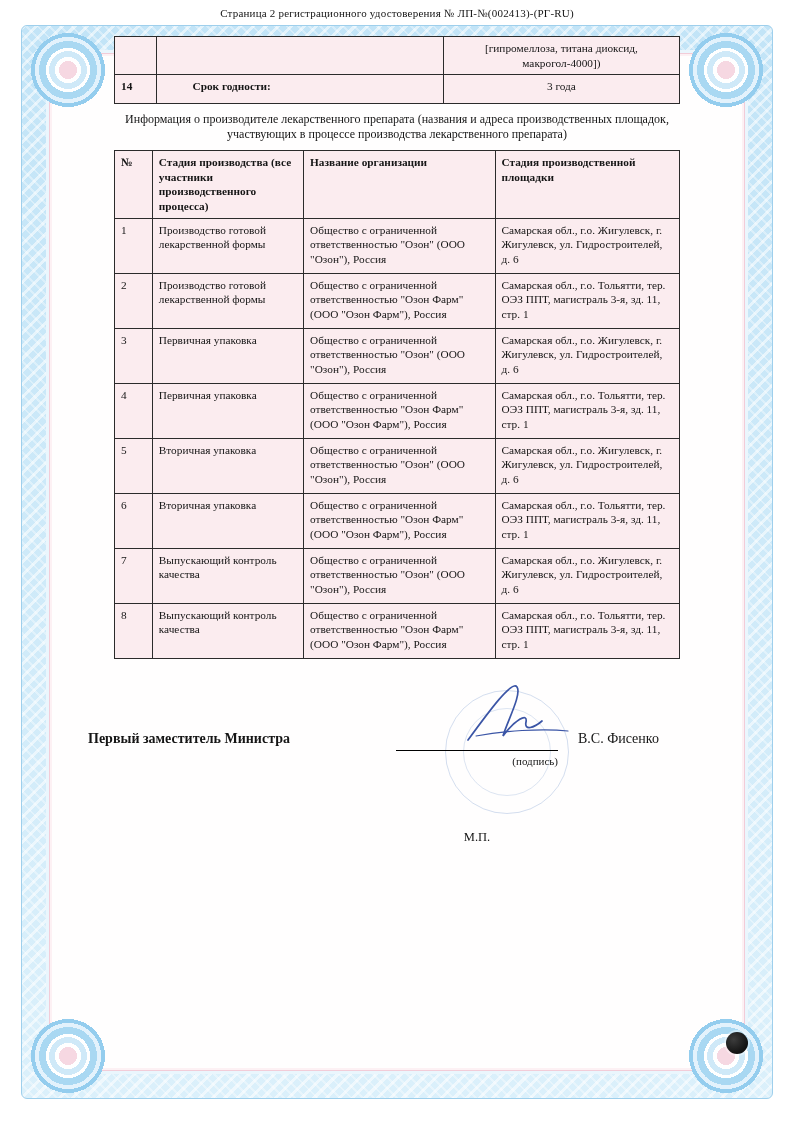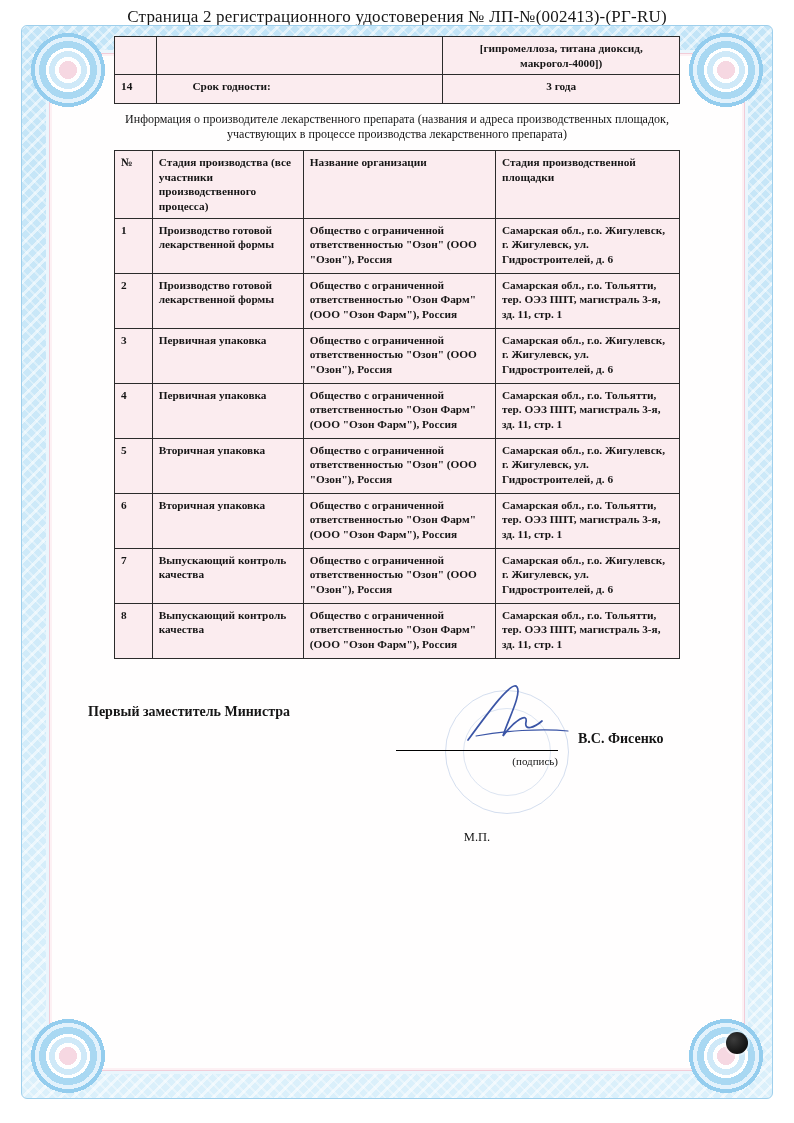--- a/index.html
+++ b/index.html
@@ -3,21 +3,21 @@
 <meta charset="utf-8">
 <style>
   html,body{margin:0;padding:0;}
   body{
     width:794px;height:1123px;position:relative;background:#ffffff;
     font-family:"Liberation Serif","DejaVu Serif",serif;color:#151515;
     overflow:hidden;
   }
   .doc-header{
     position:absolute;top:7px;left:0;width:794px;text-align:center;
-    font-size:17px;letter-spacing:.2px;
+    font-size:11px;letter-spacing:.2px;
   }
   
   .frame{
     position:absolute;left:21px;top:25px;width:750px;height:1072px;
     background:
       repeating-linear-gradient(135deg, rgba(255,255,255,.55) 0 3px, rgba(255,255,255,0) 3px 9px),
       repeating-linear-gradient(45deg, rgba(255,255,255,.35) 0 2px, rgba(255,255,255,0) 2px 8px),
       linear-gradient(#c2e4f7,#dbf0fb);
     border:1px solid #9ecfec;border-radius:6px;
   }
@@ -37,41 +37,41 @@
         #e3f2fc 29px 33px,
         #94cdee 33px 37px,
         rgba(148,205,238,0) 37px);
   }
   .med-tl{left:30px;top:32px;} .med-tr{left:688px;top:32px;}
   .med-bl{left:30px;top:1018px;} .med-br{left:688px;top:1018px;}
 
   
   table{border-collapse:collapse;position:absolute;background:#fbecef;}
   td,th{border:1px solid #2b2b2b;vertical-align:top;text-align:left;
-        padding:4px 6px;font-size:11.3px;line-height:1.3;font-weight:bold;}
+        padding:4px 6px;font-size:11.3px;line-height:1.3;font-weight:normal;}
   .toptable{left:114px;top:36px;width:566px;border:1.5px solid #222;}
   .toptable td{height:20px;}
   .maintable{left:114px;top:150px;width:566px;border:1.5px solid #222;}
   .maintable th{font-weight:bold;}
   .maintable tr.datarow{height:55px;}
   .b{font-weight:bold;}
   .center{text-align:center;}
   .w-num{width:28px;} .w-stage{width:148px;} .w-org{width:200px;} .w-addr{width:190px;}
   .t-num{width:33px;margin-left:44px;} .t-label{width:282px;padding-left:35px;} .t-val{width:251px;}
 
   .intro{
     position:absolute;left:112px;top:112px;width:570px;text-align:center;
     font-size:12px;line-height:1.25;
   }
 
   
-  .minister{position:absolute;left:88px;top:704px;font-size:14px;font-weight:bold;}
+  .minister{position:absolute;left:88px;top:731px;font-size:14px;font-weight:bold;}
   .sig-line{position:absolute;left:396px;top:702px;width:162px;height:48px;border-bottom:1.5px solid #000;}
   .sig-caption{position:absolute;left:396px;top:755px;width:162px;text-align:right;font-size:11px;}
-  .signatory{position:absolute;left:578px;top:731px;font-size:14px;font-weight:bold;}
+  .signatory{position:absolute;left:578px;top:731px;font-size:14px;font-weight:normal;}
   .seal-mark{position:absolute;left:396px;top:786px;width:162px;text-align:center;font-size:12.5px;margin-top:44px;}
   .sig-svg{position:absolute;left:462px;top:676px;width:112px;height:78px;}
 
   .stamp{
     position:absolute;left:445px;top:690px;width:122px;height:122px;border-radius:50%;
     border:1.5px solid rgba(80,125,190,.25);
   }
   .stamp::after{
     content:"";position:absolute;inset:17px;border-radius:50%;
     border:1px solid rgba(80,125,190,.20);

